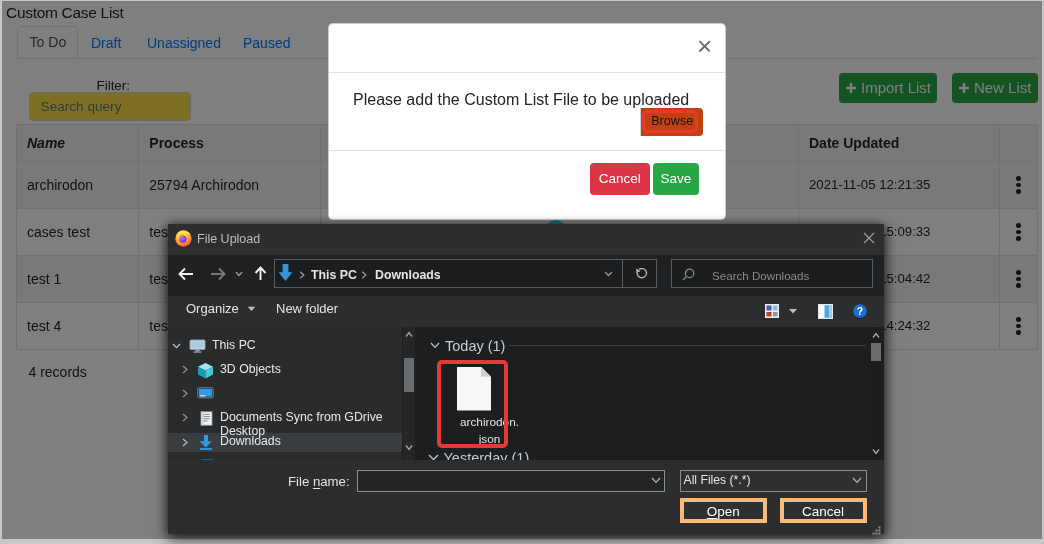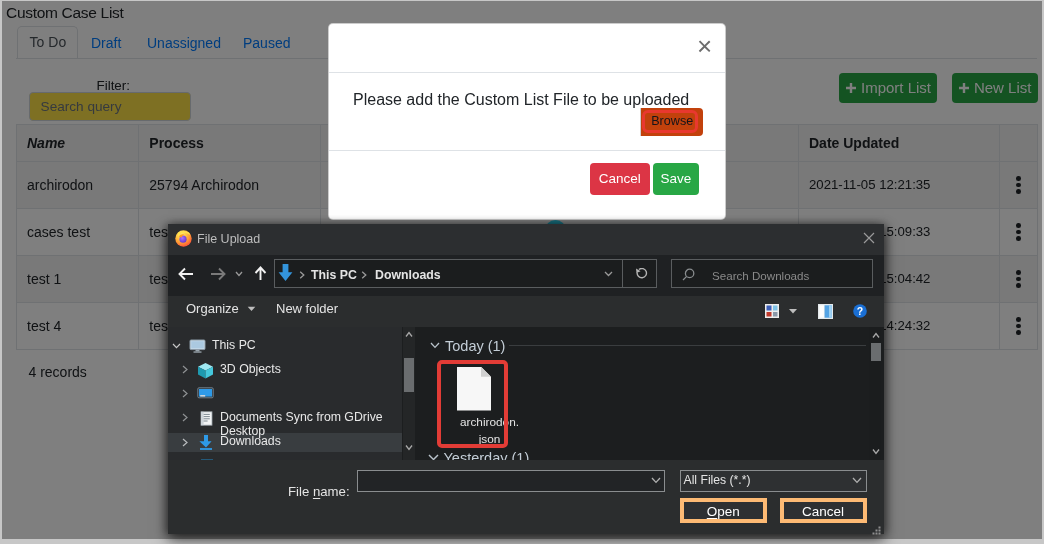--- a/index.html
+++ b/index.html
@@ -316,21 +316,21 @@
 
   <div class="abs" style="left:701px;top:103px;width:12px;height:133.4px;background:#1b1d1e;"></div>
   <svg class="abs" style="left:703.5px;top:108px;" width="8" height="7" viewBox="0 0 8 7">
       <path d="M1 5.5 L4 1.5 L7 5.5" stroke="#a8a8a8" stroke-width="1.3" fill="none"></path>
     </svg>
   <div class="sthumb" style="left:702.5px;top:119px;width:10px;height:18px;"></div>
   <svg class="abs" style="left:703.5px;top:224px;" width="8" height="7" viewBox="0 0 8 7">
       <path d="M1 1.5 L4 5.5 L7 1.5" stroke="#a8a8a8" stroke-width="1.3" fill="none"></path>
     </svg>
 
-  <div class="abs dtext" style="left:120px;top:260px;font-size:13.2px;">File <u style="text-decoration-thickness:1px;text-underline-offset:2px;">n</u>ame:</div>
+  <div class="abs dtext" style="left:120px;top:250px;font-size:13.2px;">File <u style="text-decoration-thickness:1px;text-underline-offset:2px;">n</u>ame:</div>
   <div class="abs" style="left:188.5px;top:245.5px;width:308.5px;height:22.5px;background:#222426;border:1px solid #8a8d8f;"></div>
   <svg class="abs" style="left:483px;top:253px;" width="10" height="7" viewBox="0 0 10 7">
       <path d="M1 1 L5 5.4 L9 1" stroke="#b0b0b0" stroke-width="1.3" fill="none"></path>
     </svg>
   <div class="abs" style="left:511.8px;top:245.9px;width:187.2px;height:21.8px;background:#2e3032;border:1px solid #8a8d8f;"></div>
   <div class="abs dtext" style="left:515.5px;top:248.8px;font-size:12.2px;">All Files (*.*)</div>
   <svg class="abs" style="left:684px;top:253px;" width="10" height="7" viewBox="0 0 10 7">
       <path d="M1 1 L5 5.4 L9 1" stroke="#b0b0b0" stroke-width="1.3" fill="none"></path>
     </svg>
   <div class="abs dbtn" style="left:511.8px;top:273.8px;"><u style="text-decoration-thickness:1px;text-underline-offset:2px;">O</u>pen</div>

